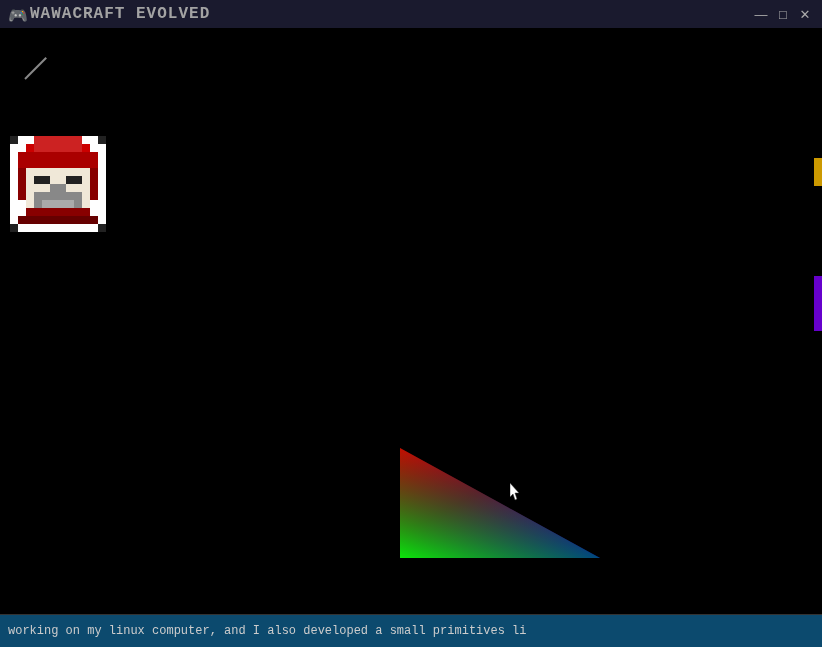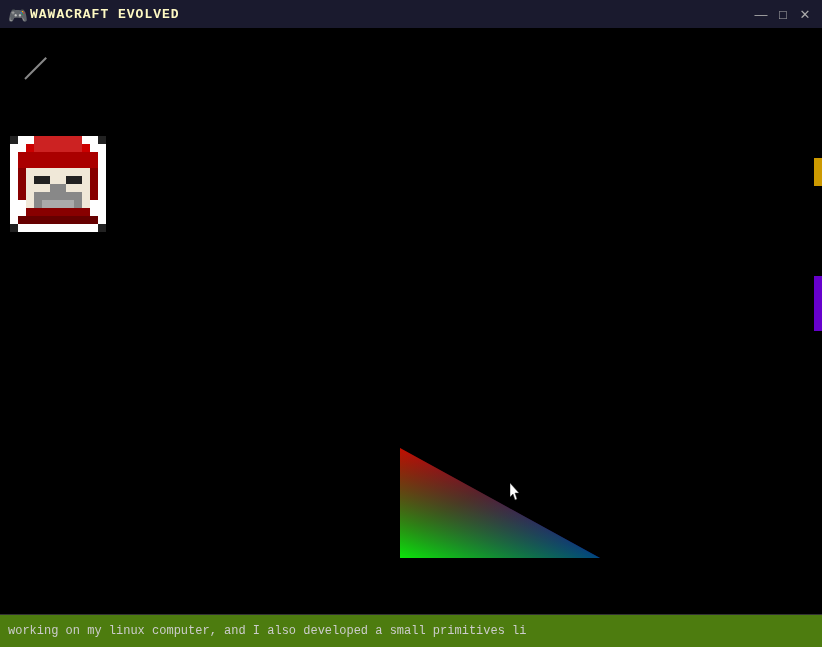--- a/index.html
+++ b/index.html
@@ -33,22 +33,22 @@
       align-items: center;
       gap: 6px;
     }
 
     .title-bar-icon {
       width: 16px;
       height: 16px;
     }
 
     .title-bar-title {
-      color: #fef9c3;
-      font-size: 13px;
+      color: #a3a3a3;
+      font-size: 16px;
       font-weight: bold;
       letter-spacing: 1px;
     }
 
     .title-bar-controls {
       display: flex;
       gap: 4px;
     }
 
     .title-bar-btn {
@@ -94,21 +94,21 @@
       left: 400px;
     }
 
     
     .status-bar {
       position: absolute;
       bottom: 0;
       left: 0;
       width: 822px;
       height: 28px;
-      background: #4d7c0f;
+      background: #0c4a6e;
       border-top: 1px solid #333;
       display: flex;
       align-items: center;
       padding: 16px 8px;
       overflow: hidden;
     }
 
     .status-bar-text {
       color: #cccccc;
       font-size: 12px;

